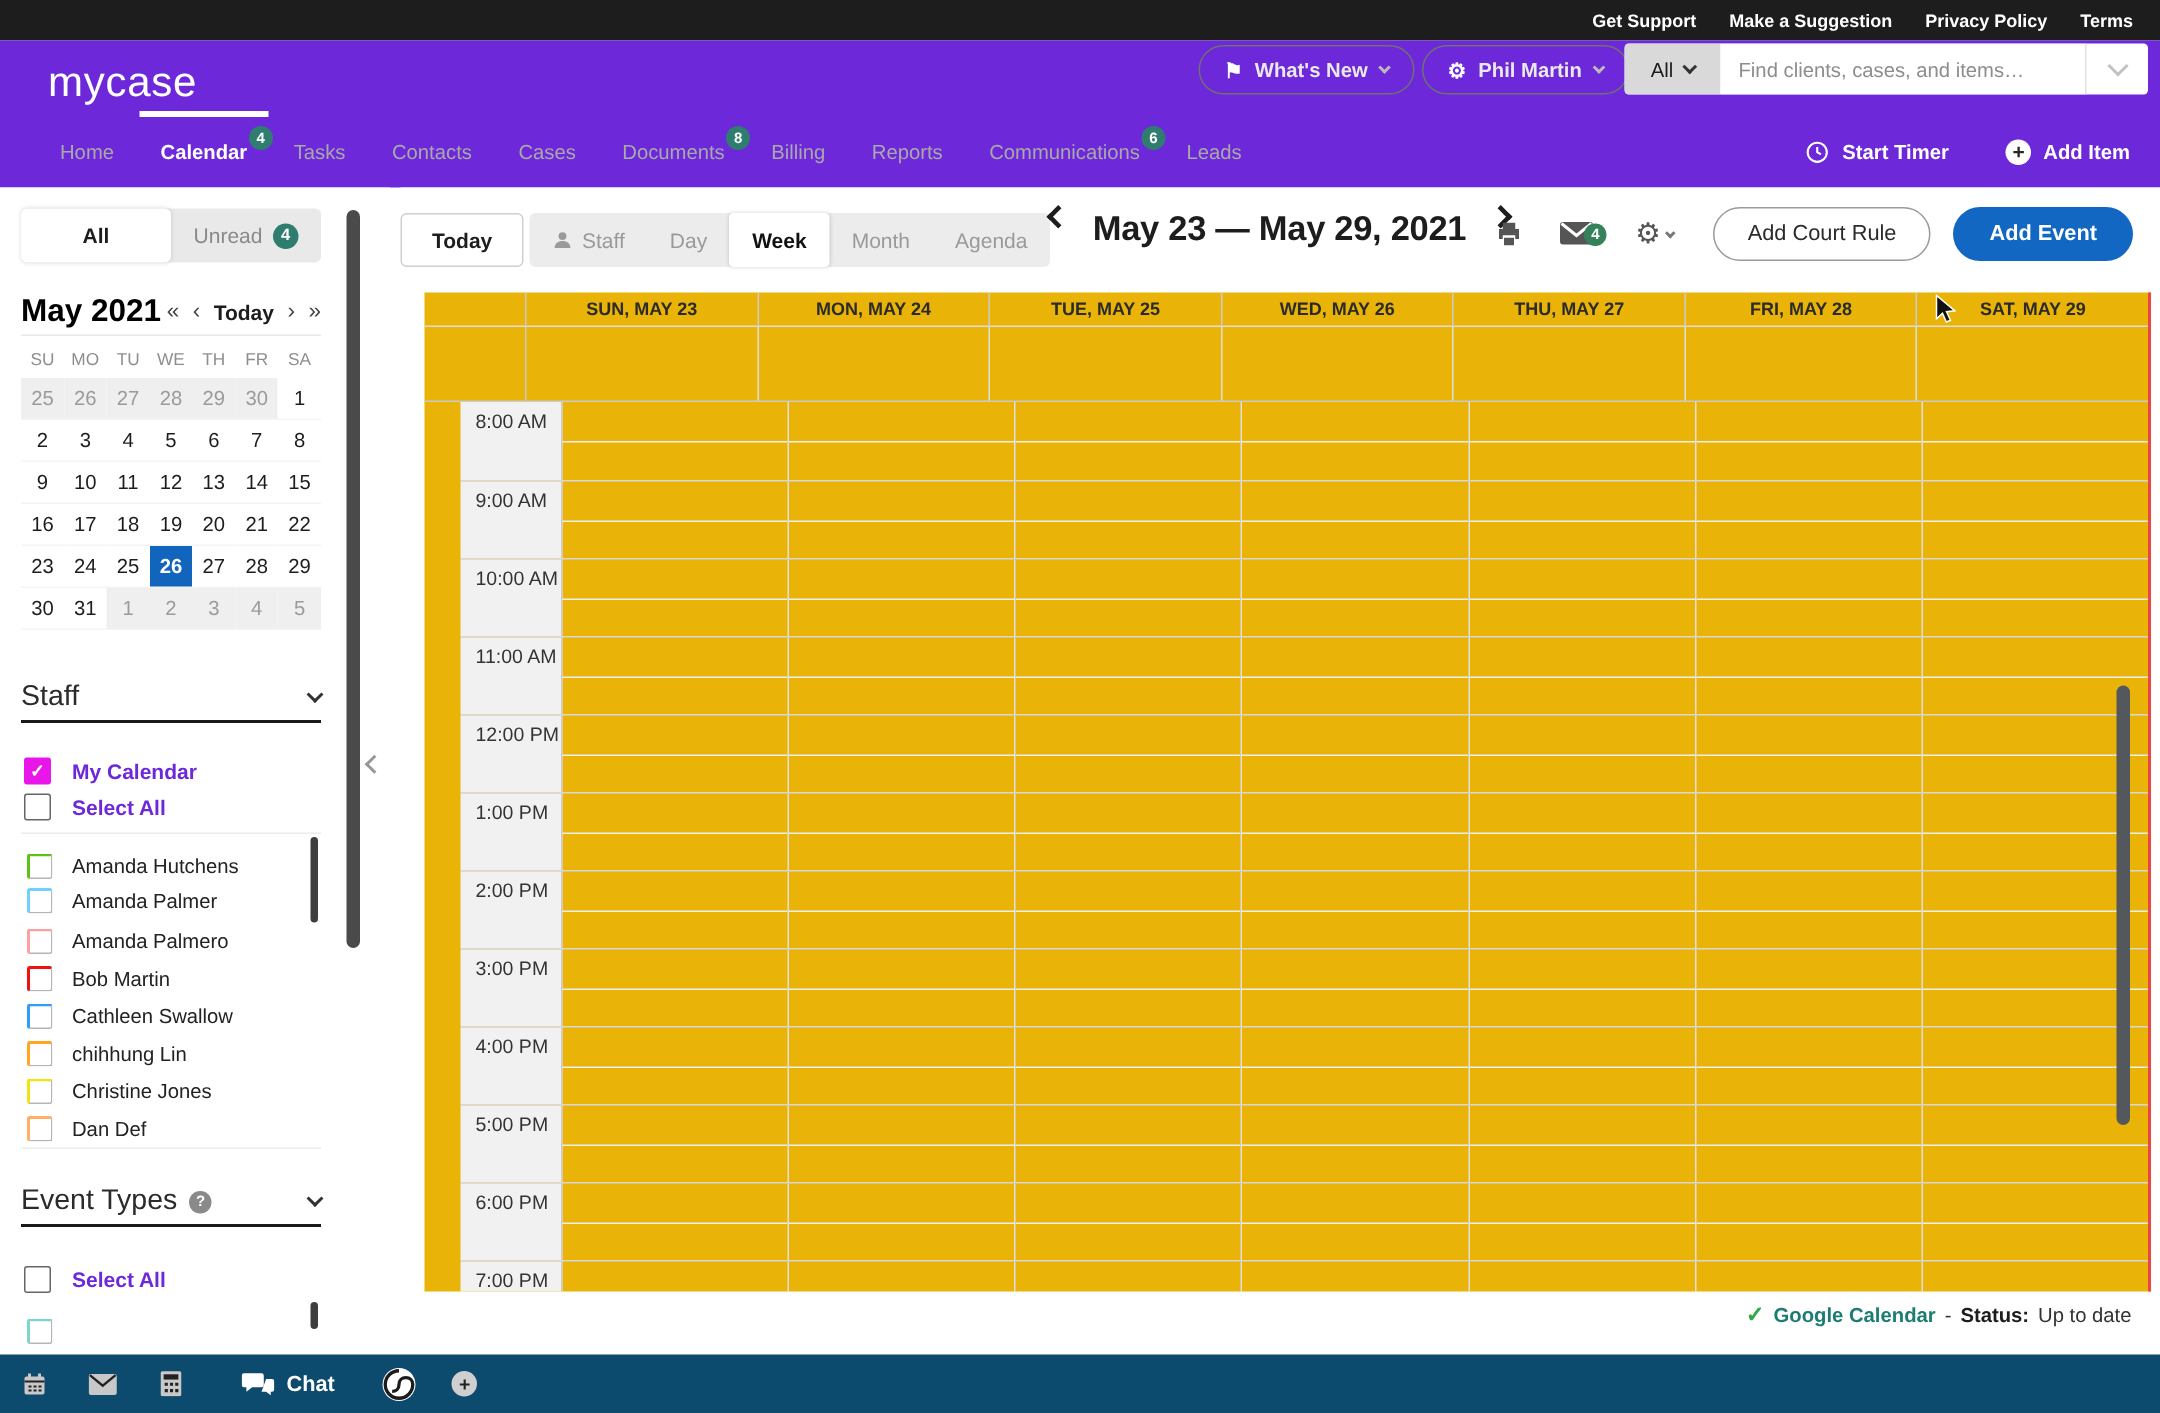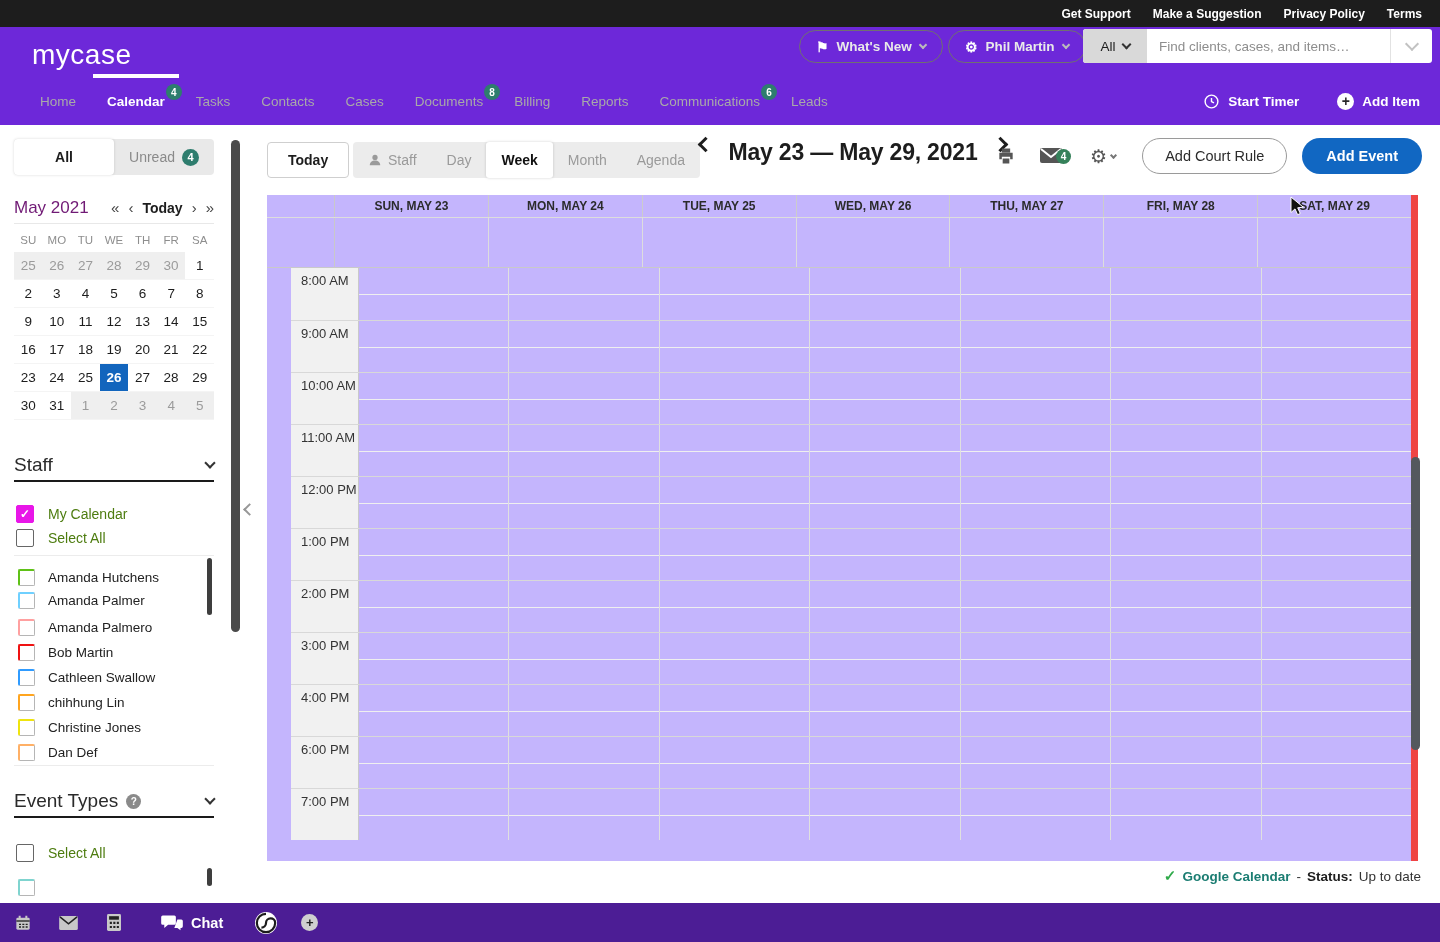--- a/index.html
+++ b/index.html
@@ -74,21 +74,21 @@
 
   
   .sidebar { position:absolute; left:0; top:125px; width:260px; height:778px; background:#fff; overflow:hidden; }
   .side-tabs { position:absolute; left:14px; top:14px; width:200px; height:36px; background:#e9e9e9; border-radius:4px; display:flex; }
   .side-tab { flex:1; display:flex; align-items:center; justify-content:center; gap:7px; font-size:14px; color:#8a8a8a; cursor:pointer; }
   .side-tab.active { background:#fff; color:#1d1d1d; font-weight:bold; border-radius:4px; box-shadow:0 0 3px rgba(0,0,0,.15); }
   .tbadge { min-width:17px; height:17px; border-radius:9px; background:#2e7d6e; color:#fff; font-size:11px; font-weight:bold;
     display:flex; align-items:center; justify-content:center; padding:0 4px; }
   .mc-title-row { position:absolute; left:14px; top:67px; width:200px; height:32px; display:flex; align-items:center;
     border-bottom:1px solid #e8e8e8; }
-  .mc-title { font-size:17px; color:#701a75; }
+  .mc-title { font-size:21px; color:#000000;font-weight:bold; }
   .mc-controls { margin-left:auto; display:flex; align-items:center; gap:9px; font-size:15px; color:#444; }
   .mc-controls .ctl { cursor:pointer; }
   .mc-today { font-size:14px; font-weight:bold; color:#1d1d1d; cursor:pointer; }
   .mini-grid { position:absolute; left:14px; top:103px; width:200px; display:grid; grid-template-columns:repeat(7,1fr); }
   .mc-h { height:24px; display:flex; align-items:center; justify-content:center; font-size:11.5px; color:#8e8e8e; }
   .mc-d { height:28px; display:flex; align-items:center; justify-content:center; font-size:13.5px; color:#1d1d1d;
     cursor:pointer; border-bottom:1px solid #f4f4f4; }
   .mc-d.muted { background:#efefef; color:#9b9b9b; }
   .mc-d.sel { background:#1265bd; color:#fff; font-weight:bold; }
 
@@ -96,35 +96,35 @@
     border-bottom:2px solid #1a1a1a; }
   .section-title { font-size:19px; color:#2b2b2b; }
   .q-circle { width:15px; height:15px; border-radius:50%; background:#8a8a8a; color:#fff; font-size:10px; font-weight:bold;
     display:flex; align-items:center; justify-content:center; cursor:pointer; }
   .sec-caret { margin-left:auto; width:8px; height:8px; border-right:2px solid #333; border-bottom:2px solid #333;
     transform:rotate(45deg); margin-top:-4px; cursor:pointer; }
   .chk-row { position:absolute; left:16px; display:flex; align-items:center; gap:14px; height:22px; cursor:pointer; }
   .chk { width:18px; height:18px; border:1px solid #666; border-radius:2px; background:#fff; flex:0 0 auto; }
   .chk.checked { background:#e816e8; border-color:#e816e8; color:#fff; display:flex; align-items:center; justify-content:center;
     font-size:12px; font-weight:bold; }
-  .chk-label { font-size:14px; font-weight:normal; color:#4d7c0f;text-align:center; }
+  .chk-label { font-size:14px; font-weight:bold; color:#6d28d9;text-align:center; }
   .thin-div { position:absolute; left:14px; width:200px; border-top:1px solid #ececec; }
   .staff-row { position:absolute; left:18px; display:flex; align-items:center; gap:13px; height:25px; width:190px; cursor:pointer; }
   .schk { width:17px; height:17px; background:#fff; border:1px solid #b5b5b5; border-radius:2px; flex:0 0 auto; }
   .staff-name { font-size:13.5px; color:#222; }
   .inner-sb { position:absolute; width:5px; background:#3e3e3e; border-radius:3px; }
 
   .side-scrollbar { position:absolute; left:231px; top:140px; width:9px; height:492px; background:#4a4a4a; border-radius:5px; }
   .collapse-handle { position:absolute; left:245px; top:501px; width:12px; height:18px; cursor:pointer; }
   .collapse-handle .c { display:block; width:9px; height:9px; border-right:2px solid #979797; border-bottom:2px solid #979797;
     transform:rotate(135deg); margin-top:4px; }
 
   
-  .cal { position:absolute; left:267px; top:195px; width:1151px; height:666px; overflow:hidden;
-    border-right:7px solid #ef4444; background:#c4b5fd; }
+  .cal { position:absolute; left:283px; top:195px; width:1151px; height:666px; overflow:hidden;
+    border-right:2px solid #ef4444; background:#eab308; }
   .dh-row { display:flex; height:23px; border-bottom:1px solid #ddd; }
   .dh-gutter { width:68px; border-right:1px solid #c9c9c9; }
   .dh-cell { flex:1; display:flex; align-items:center; justify-content:center; font-size:12px; font-weight:bold; color:#2b2b2b; }
   .dh-cell + .dh-cell { border-left:1px solid #ccc; }
   .ad-row { display:flex; height:50px; border-bottom:1px solid #c9c9c9; }
   .ad-gutter { width:68px; border-right:1px solid #c9c9c9; }
   .ad-cell { flex:1; }
   .ad-cell + .ad-cell { border-left:1px solid #ddd; }
   .hour-row { display:flex; height:52px;margin-left:24px; }
   .hour-row + .hour-row { border-top:1px solid #d8d8d8; }
@@ -133,21 +133,21 @@
   .hr-cell + .hr-cell { border-left:1px solid #e0e0e0; }
   .hr-cell::after { content:""; position:absolute; left:0; right:0; top:26px; border-top:1px solid #efefef; }
   .cal-scrollbar { position:absolute; left:1411px; top:457px; width:9px; height:293px; background:#54585d; border-radius:5px; }
 
   
   .status-row { position:absolute; top:867px; right:19px; display:flex; align-items:center; gap:6px; font-size:13.5px; color:#333; }
   .check-glyph { color:#2faa4a; font-weight:bold; font-size:15px; }
   .g-link { color:#1b7d72; font-weight:bold; cursor:pointer; }
   .status-b { font-weight:bold; color:#1d1d1d; }
 
-  .footer { position:absolute; left:0; bottom:0; right:0; height:39px; background:#4c1d95; display:flex; align-items:center; }
+  .footer { position:absolute; left:0; bottom:0; right:0; height:39px; background:#0c4a6e; display:flex; align-items:center; }
   .f-icon { color:#c8c8c8; display:flex; align-items:center; cursor:pointer; }
   .f-chat { display:flex; align-items:center; gap:8px; color:#fff; font-size:14.5px; font-weight:bold; cursor:pointer; }
   .f-logo { width:22px; height:22px; border-radius:50%; background:#fff; display:flex; align-items:center; justify-content:center; cursor:pointer; }
   .f-plus { width:17px; height:17px; border-radius:50%; background:#cfcfcf; color:#222; font-weight:bold; font-size:13px;
     display:flex; align-items:center; justify-content:center; cursor:pointer; }
   .f-right { margin-left:auto; display:flex; align-items:center; gap:12px; padding-right:16px; color:#fff; font-size:14px; font-weight:bold; }
   .f-sep { color:#9a9a9a; font-weight:normal; }
   .hours-pill { display:flex; align-items:center; gap:7px; border:1.5px solid #8f959a; border-radius:13px; height:25px;
     padding:0 11px; cursor:pointer; }
   .hours-dot { width:11px; height:11px; border-radius:50%; background:#8a9095; }
@@ -526,20 +526,30 @@
         <div class="hr-gutter">4:00 PM</div>
         <div class="hr-cell"></div>
         <div class="hr-cell"></div>
         <div class="hr-cell"></div>
         <div class="hr-cell"></div>
         <div class="hr-cell"></div>
         <div class="hr-cell"></div>
         <div class="hr-cell"></div>
       </div>
       <div class="hour-row">
+        <div class="hr-gutter">5:00 PM</div>
+        <div class="hr-cell"></div>
+        <div class="hr-cell"></div>
+        <div class="hr-cell"></div>
+        <div class="hr-cell"></div>
+        <div class="hr-cell"></div>
+        <div class="hr-cell"></div>
+        <div class="hr-cell"></div>
+      </div>
+      <div class="hour-row">
         <div class="hr-gutter">6:00 PM</div>
         <div class="hr-cell"></div>
         <div class="hr-cell"></div>
         <div class="hr-cell"></div>
         <div class="hr-cell"></div>
         <div class="hr-cell"></div>
         <div class="hr-cell"></div>
         <div class="hr-cell"></div>
       </div>
       <div class="hour-row">

